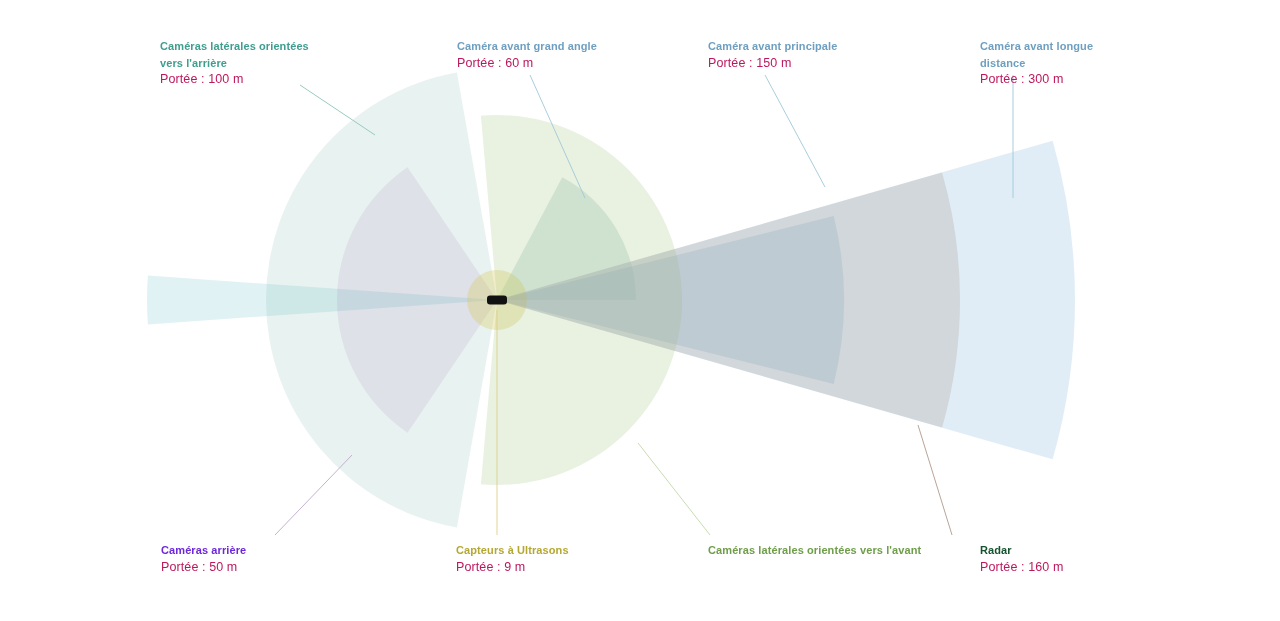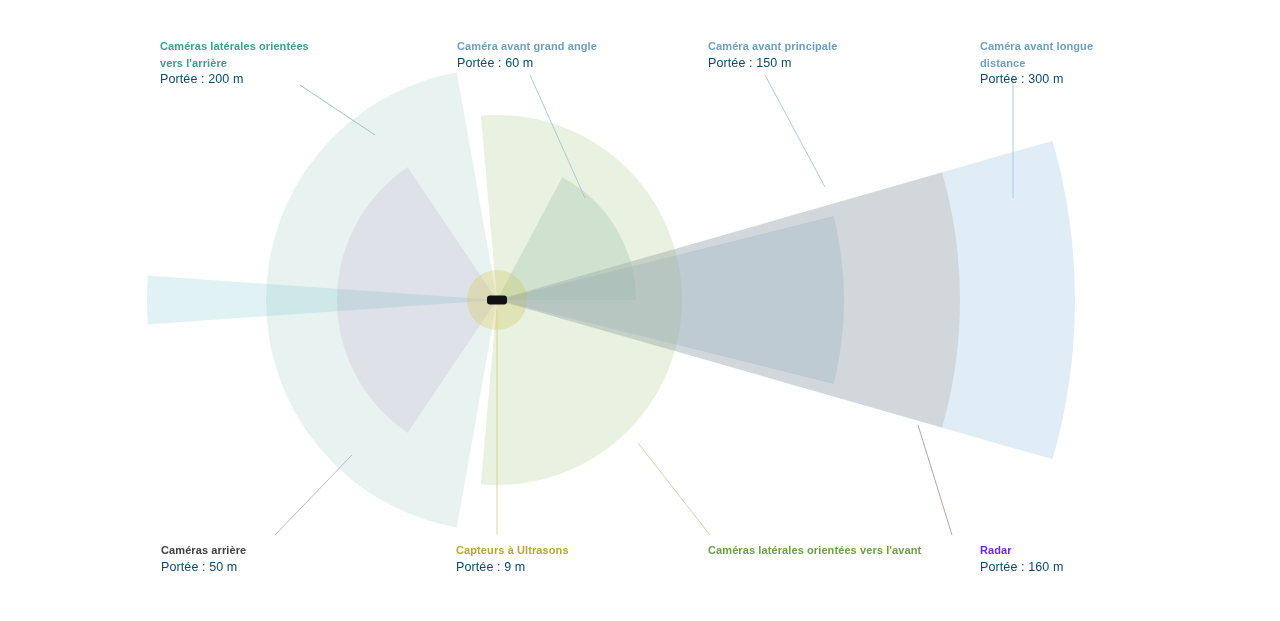--- a/index.html
+++ b/index.html
@@ -30,21 +30,21 @@
   }
   .label-title {
     font-size: 11px;
     font-weight: bold;
     letter-spacing: 0.1px;
     white-space: pre-line;
   }
   .label-range {
     font-size: 12.5px;
     font-weight: normal;
-    color: #0c4a6e;
+    color: #be185d;
     letter-spacing: 0.1px;
   }
 </style>
 </head>
 <body>
 
 <svg id="diagram" viewBox="0 0 1280 621">
   <g id="sectors">
       <path d="M 497 300 L 456.8872709589391 527.49059094582 A 231 231 0 0 1 456.8872709589391 72.50940905417994 Z" fill="#4a9c8c" fill-opacity="0.13" stroke="none"></path>
       <path d="M 497 300 L 147.85258240906154 324.41476581044395 A 350 350 0 0 1 147.85258240906148 275.58523418955633 Z" fill="#5bb8c4" fill-opacity="0.18" stroke="none"></path>
@@ -68,43 +68,43 @@
     </g>
   <g id="vehicle">
       <rect x="487" y="295.5" width="20" height="9" rx="3" fill="#111111"></rect>
     </g>
 </svg>
 
 <div id="labels">
     <div class="label-block" style="left: 160px; top: 38px;">
       <div class="label-title" style="color: rgb(63, 158, 142);">Caméras latérales orientées
 vers l'arrière</div>
-      <div class="label-range">Portée : 200 m</div>
+      <div class="label-range">Portée : 100 m</div>
     </div>
     <div class="label-block" style="left: 457px; top: 38px;">
       <div class="label-title" style="color: rgb(111, 159, 192);">Caméra avant grand angle</div>
       <div class="label-range">Portée : 60 m</div>
     </div>
     <div class="label-block" style="left: 708px; top: 38px;">
       <div class="label-title" style="color: rgb(111, 159, 192);">Caméra avant principale</div>
       <div class="label-range">Portée : 150 m</div>
     </div>
     <div class="label-block" style="left: 980px; top: 38px;">
       <div class="label-title" style="color: rgb(111, 159, 192);">Caméra avant longue
 distance</div>
       <div class="label-range">Portée : 300 m</div>
     </div>
     <div class="label-block" style="left: 161px; top: 542px;">
-      <div class="label-title" style="color: #404040;">Caméras arrière</div>
+      <div class="label-title" style="color: #6d28d9;">Caméras arrière</div>
       <div class="label-range">Portée : 50 m</div>
     </div>
     <div class="label-block" style="left: 456px; top: 542px;">
       <div class="label-title" style="color: rgb(181, 168, 50);">Capteurs à Ultrasons</div>
       <div class="label-range">Portée : 9 m</div>
     </div>
     <div class="label-block" style="left: 708px; top: 542px;">
       <div class="label-title" style="color: rgb(111, 158, 74);">Caméras latérales orientées vers l'avant</div>
     </div>
     <div class="label-block" style="left: 980px; top: 542px;">
-      <div class="label-title" style="color: #6d28d9;">Radar</div>
+      <div class="label-title" style="color: #14532d;">Radar</div>
       <div class="label-range">Portée : 160 m</div>
     </div>
   </div>
 
 </body></html>

